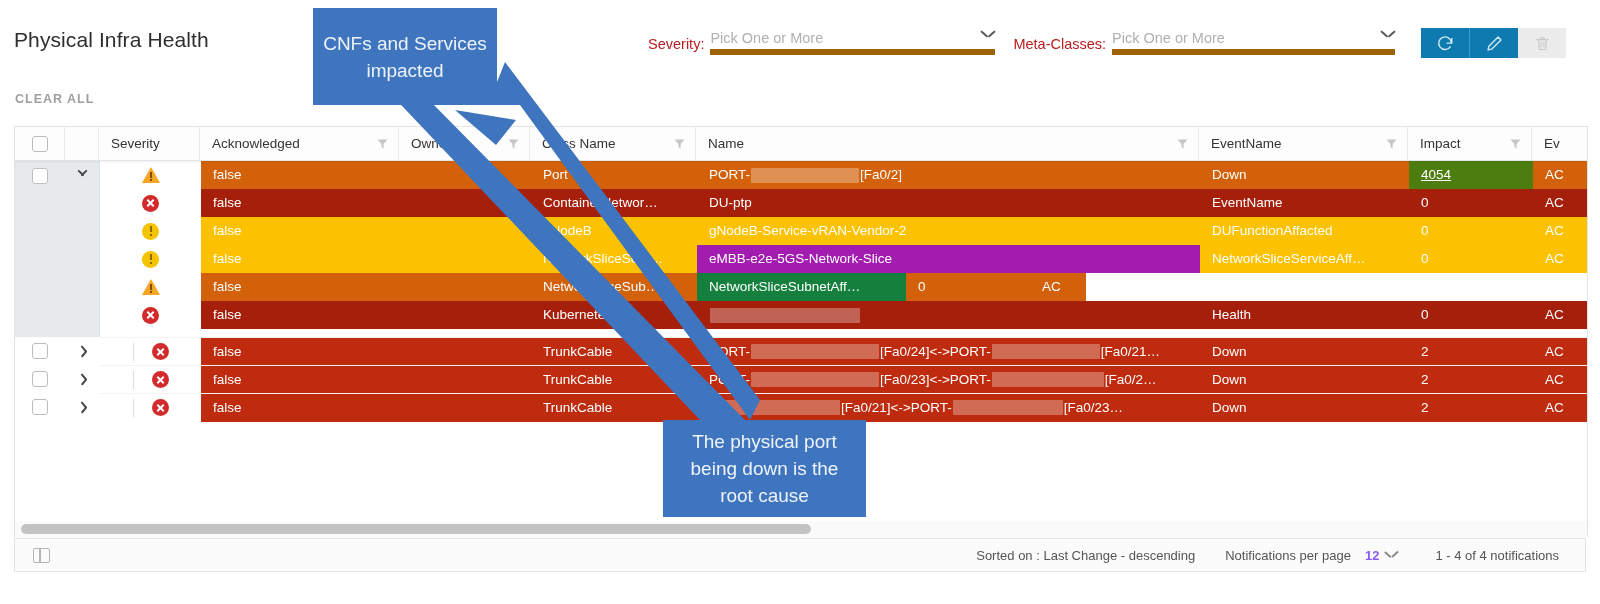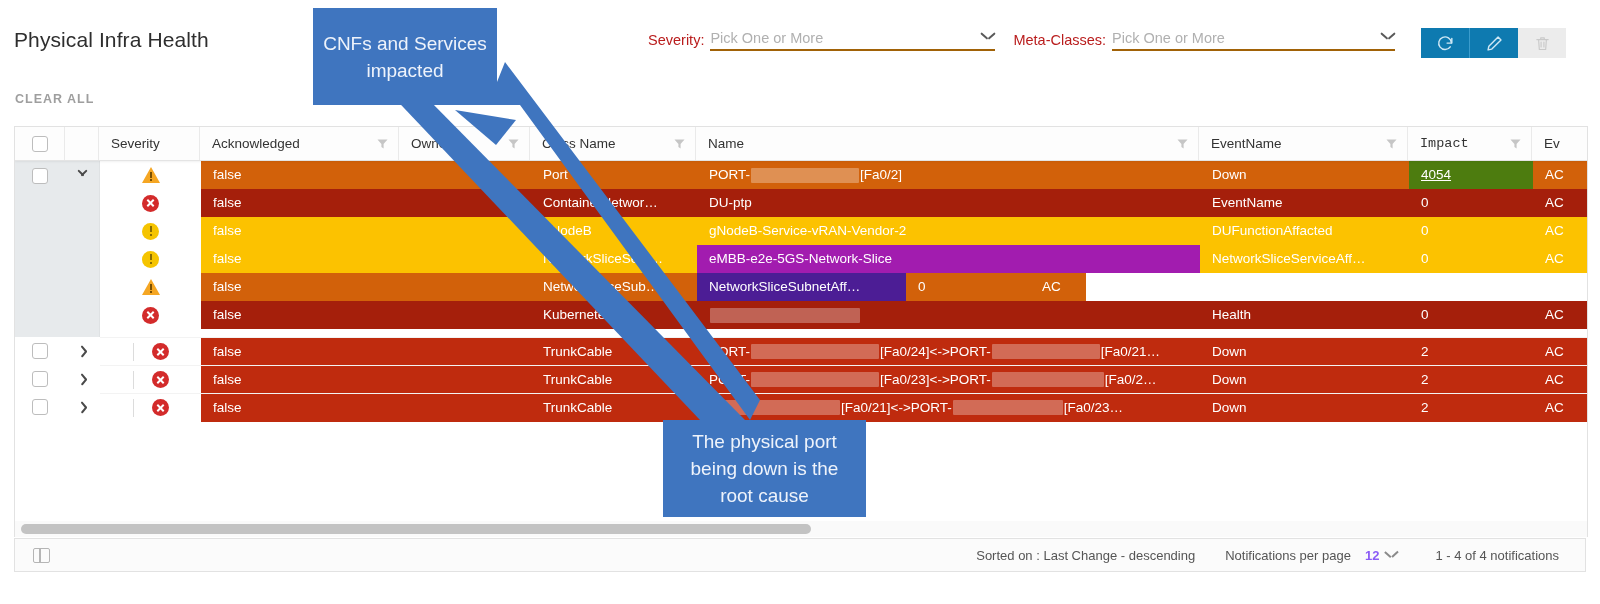--- a/index.html
+++ b/index.html
@@ -20,22 +20,22 @@
     position:absolute;left:15px;top:92px;
     font-size:12.5px;color:#9e9e9e;letter-spacing:1px;font-weight:600;
     cursor:pointer;
   }
 
   .filters{position:absolute;left:648px;top:30px;display:flex;align-items:flex-end;}
   .filter{display:flex;align-items:flex-end;}
   .filter-label{font-size:14.5px;color:#b91c1c;padding-bottom:3px;white-space:nowrap;}
   .filter-field{
     position:relative;margin-left:6px;
-    border-bottom:2px solid #a16207;
-    display:flex;align-items:center;justify-content:space-between;
+    border-bottom:6px solid #a16207;
+    display:flex;align-items:flex-start;justify-content:space-between;
     padding-bottom:3px;
   }
   .filter-sev{width:285px;}
   .filter-meta{width:283px;}
   .filter-ph{font-size:14.5px;color:#b0b0b0;}
   .chev{
     width:14px;height:9px;position:relative;margin-left:8px;margin-bottom:3px;flex:none;
   }
   .chev:before,.chev:after{
     content:"";position:absolute;top:0;width:9px;height:1.8px;background:#5a5a5a;border-radius:1px;
@@ -267,21 +267,21 @@
           <svg class="fil" width="11" height="11" viewBox="0 0 12 12">
             <path d="M0.5 1h11L7.2 6v5L4.8 9.4V6z" fill="#9a9a9a"></path>
           </svg>
         </div>
         <div class="th" style="width: 209px;">
           <span>EventName</span>
           <svg class="fil" width="11" height="11" viewBox="0 0 12 12">
             <path d="M0.5 1h11L7.2 6v5L4.8 9.4V6z" fill="#9a9a9a"></path>
           </svg>
         </div>
-        <div class="th" style="width: 124px; font-family: Liberation Mono, monospace;">
+        <div class="th" style="width: 124px;">
           <span>Impact</span>
           <svg class="fil" width="11" height="11" viewBox="0 0 12 12">
             <path d="M0.5 1h11L7.2 6v5L4.8 9.4V6z" fill="#9a9a9a"></path>
           </svg>
         </div>
         <div class="th" style="width: 56px;">
           <span>Ev</span>
         </div>
       </div>
     <div class="tbody" id="tbody">
@@ -343,21 +343,21 @@
               <div class="cell" style="width: 124px; background: rgb(252, 194, 0);">0</div>
               <div class="cell" style="width: 56px; background: rgb(252, 194, 0);">AC</div>
             </div>
             <div class="row">
               <div class="cell sev" style="width: 101px;">
                 <span class="sv-warn"></span>
               </div>
               <div class="cell" style="width: 199px; background: rgb(210, 97, 10);">false</div>
               <div class="cell" style="width: 131px; background: rgb(210, 97, 10);"></div>
               <div class="cell" style="width: 166px; background: rgb(210, 97, 10);">NetworkSliceSub…</div>
-              <div class="cell" style="width: 209px; background: #4c1d95;">NetworkSliceSubnetAff…</div>
+              <div class="cell" style="width: 209px; background: #15803d;">NetworkSliceSubnetAff…</div>
               <div class="cell" style="width: 124px; background: rgb(210, 97, 10);">0</div>
               <div class="cell" style="width: 56px; background: rgb(210, 97, 10);">AC</div>
             </div>
             <div class="row">
               <div class="cell sev" style="width: 101px;">
                 <span class="sv sv-x"></span>
               </div>
               <div class="cell" style="width: 199px; background: rgb(165, 31, 11);">false</div>
               <div class="cell" style="width: 131px; background: rgb(165, 31, 11);"></div>
               <div class="cell" style="width: 166px; background: rgb(165, 31, 11);">KubernetesPo</div>

